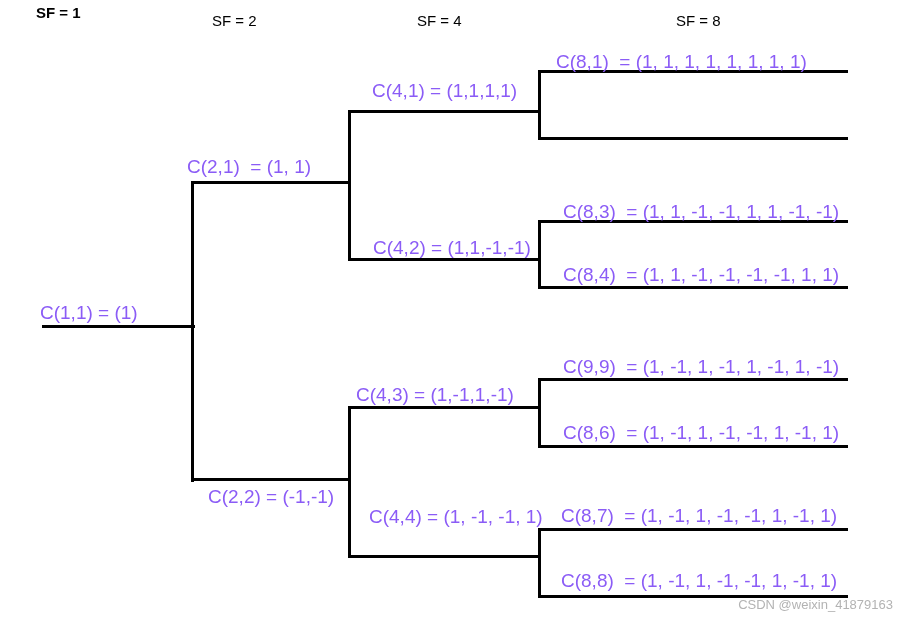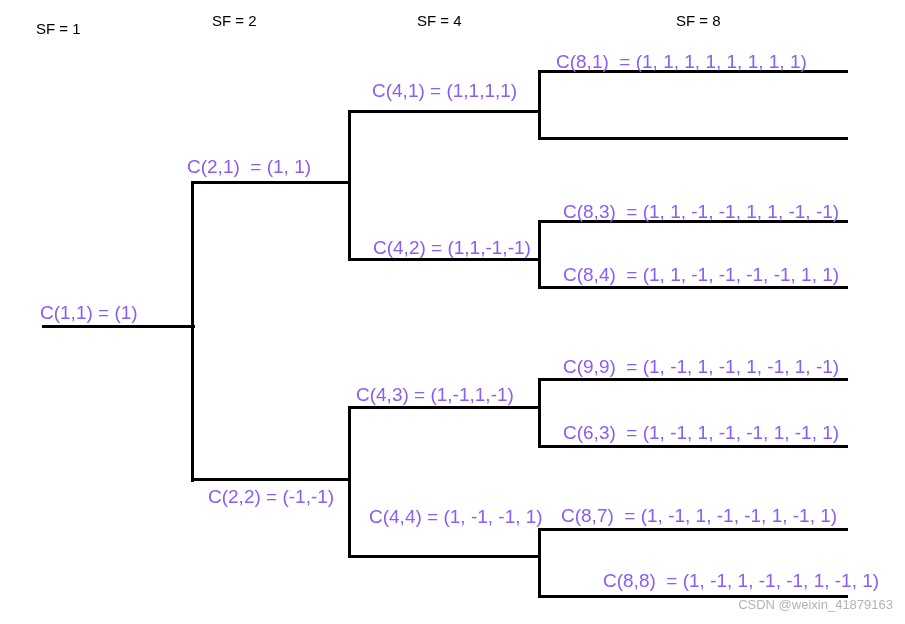--- a/index.html
+++ b/index.html
@@ -35,21 +35,21 @@
     font-size:13px;
     color:#b3b3b3;
     white-space:pre;
   }
 </style>
 </head>
 <body>
 
 <div id="canvas">
 
-  <span class="col-label" style="left:36px;top:20px;">SF = 1</span>
+  <span class="col-label" style="left:36px;top:4px;font-weight:bold;">SF = 1</span>
   <span class="col-label" style="left:212px;top:12px;">SF = 2</span>
   <span class="col-label" style="left:417px;top:12px;">SF = 4</span>
   <span class="col-label" style="left:676px;top:12px;">SF = 8</span>
 
   <div class="hline" style="left:42px;top:325px;width:153px;"></div>
   <div class="vline" style="left:191px;top:181px;height:301px;"></div>
   <div class="hline" style="left:191px;top:181px;width:160px;"></div>
   <div class="hline" style="left:191px;top:478px;width:160px;"></div>
 
   <div class="vline" style="left:348px;top:110px;height:151px;"></div>
@@ -82,19 +82,19 @@
 
   <span class="node-label" style="left:372px;top:80px;">C(4,1) = (1,1,1,1)</span>
   <span class="node-label" style="left:373px;top:237px;">C(4,2) = (1,1,-1,-1)</span>
   <span class="node-label" style="left:356px;top:384px;">C(4,3) = (1,-1,1,-1)</span>
   <span class="node-label" style="left:369px;top:506px;">C(4,4) = (1, -1, -1, 1)</span>
 
   <span class="node-label" style="left:556px;top:51px;">C(8,1)  = (1, 1, 1, 1, 1, 1, 1, 1)</span>
   <span class="node-label" style="left:563px;top:201px;">C(8,3)  = (1, 1, -1, -1, 1, 1, -1, -1)</span>
   <span class="node-label" style="left:563px;top:264px;">C(8,4)  = (1, 1, -1, -1, -1, -1, 1, 1)</span>
   <span class="node-label" style="left:563px;top:356px;">C(9,9)  = (1, -1, 1, -1, 1, -1, 1, -1)</span>
-  <span class="node-label" style="left:563px;top:422px;">C(6,3)  = (1, -1, 1, -1, -1, 1, -1, 1)</span>
+  <span class="node-label" style="left:563px;top:422px;">C(8,6)  = (1, -1, 1, -1, -1, 1, -1, 1)</span>
   <span class="node-label" style="left:561px;top:505px;">C(8,7)  = (1, -1, 1, -1, -1, 1, -1, 1)</span>
-  <span class="node-label" style="left:561px;top:570px;margin-left:42px;">C(8,8)  = (1, -1, 1, -1, -1, 1, -1, 1)</span>
+  <span class="node-label" style="left:561px;top:570px;">C(8,8)  = (1, -1, 1, -1, -1, 1, -1, 1)</span>
 
   <span class="watermark" style="right:12px;top:597px;">CSDN @weixin_41879163</span>
 
 </div>
 
 </body></html>

